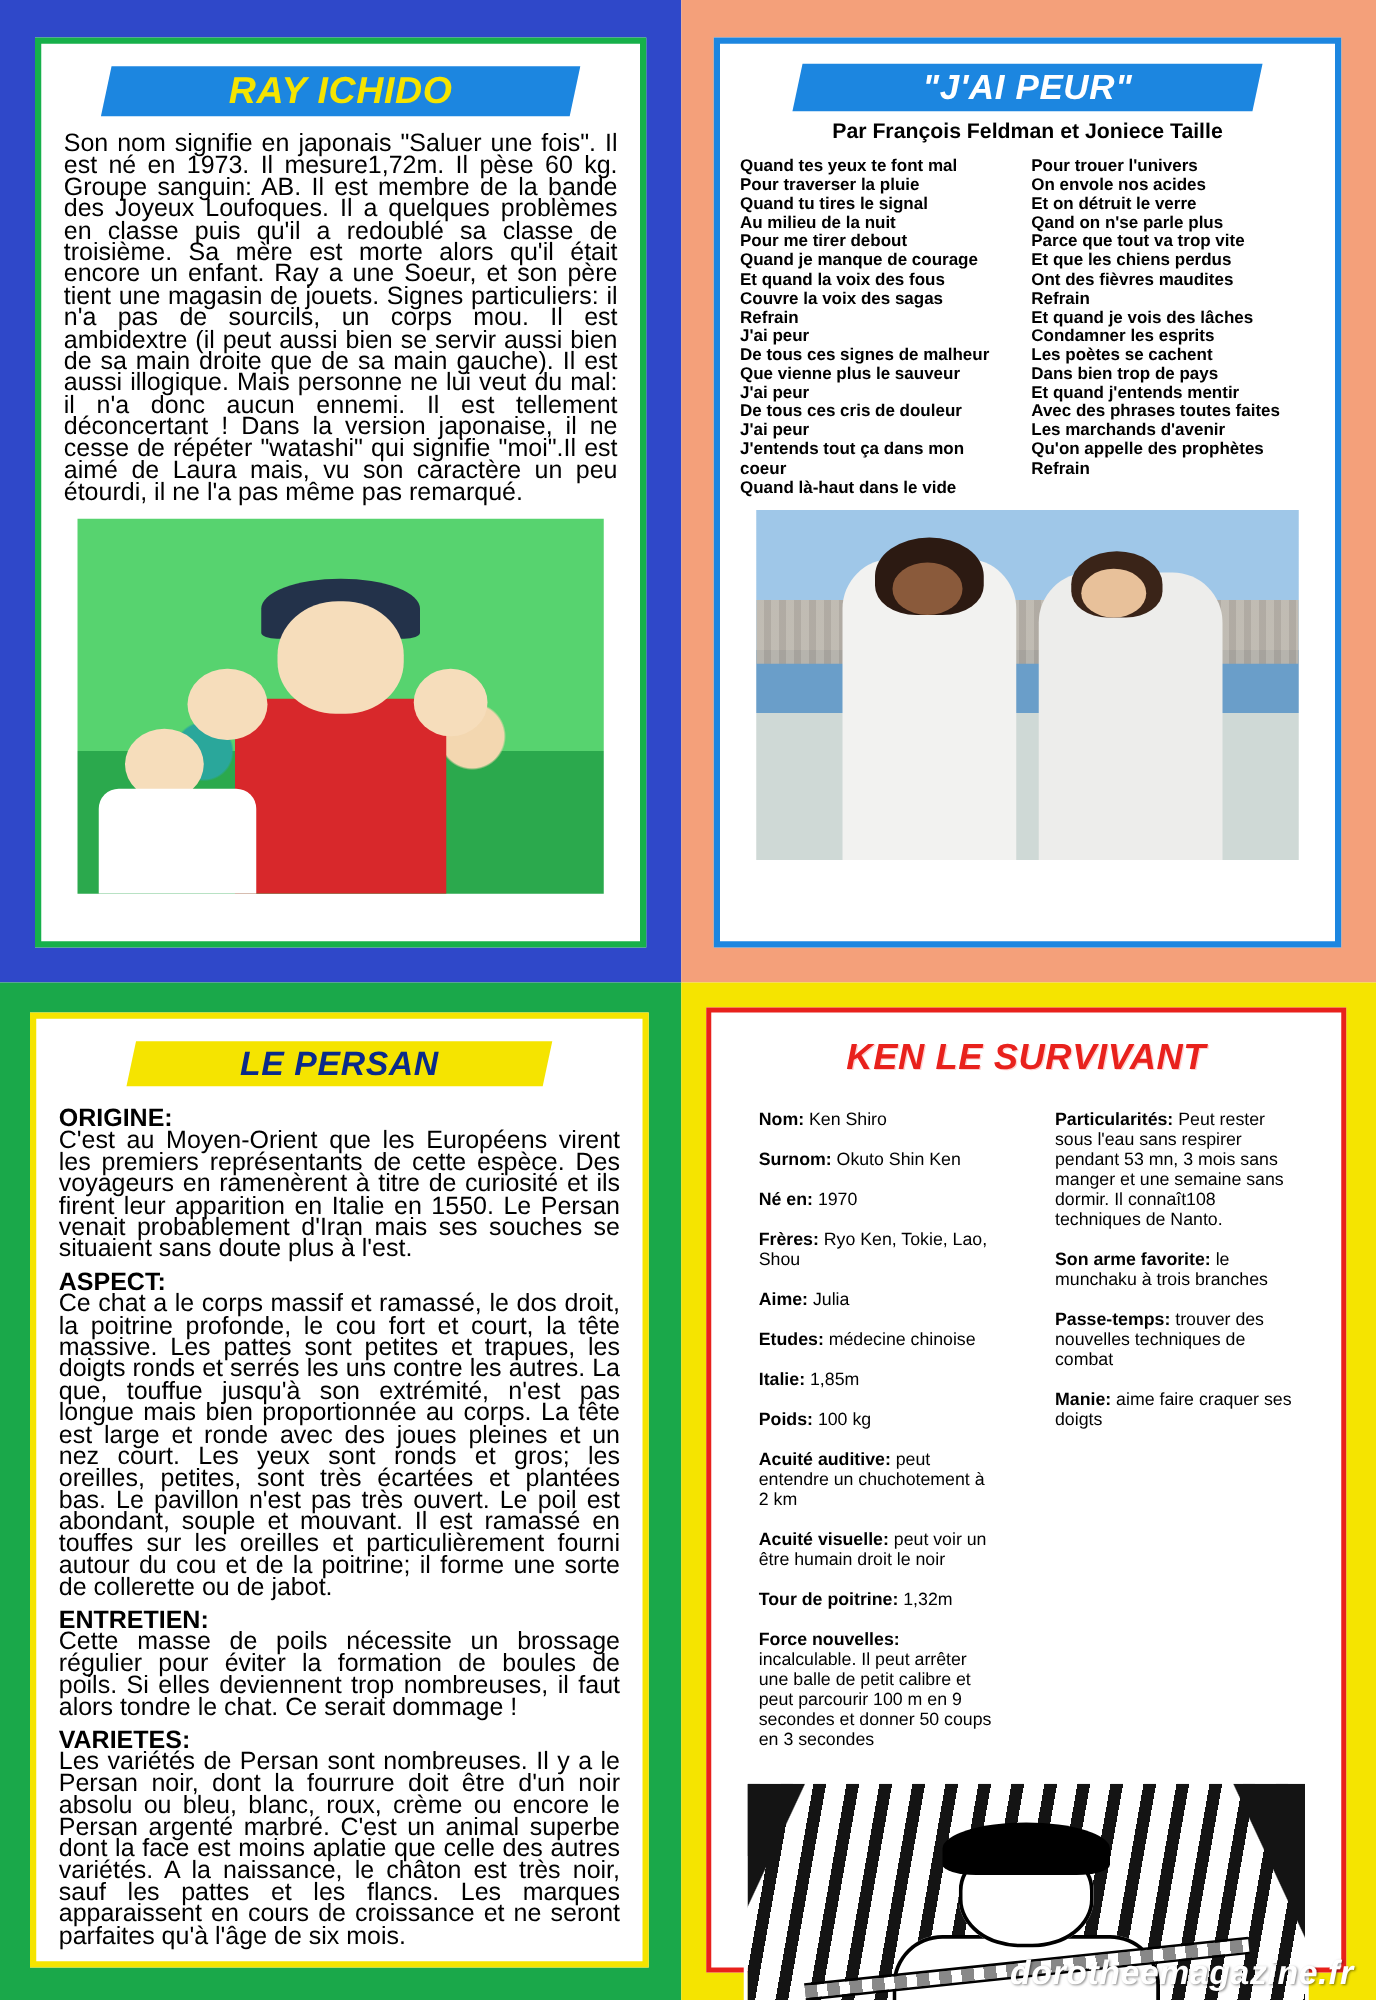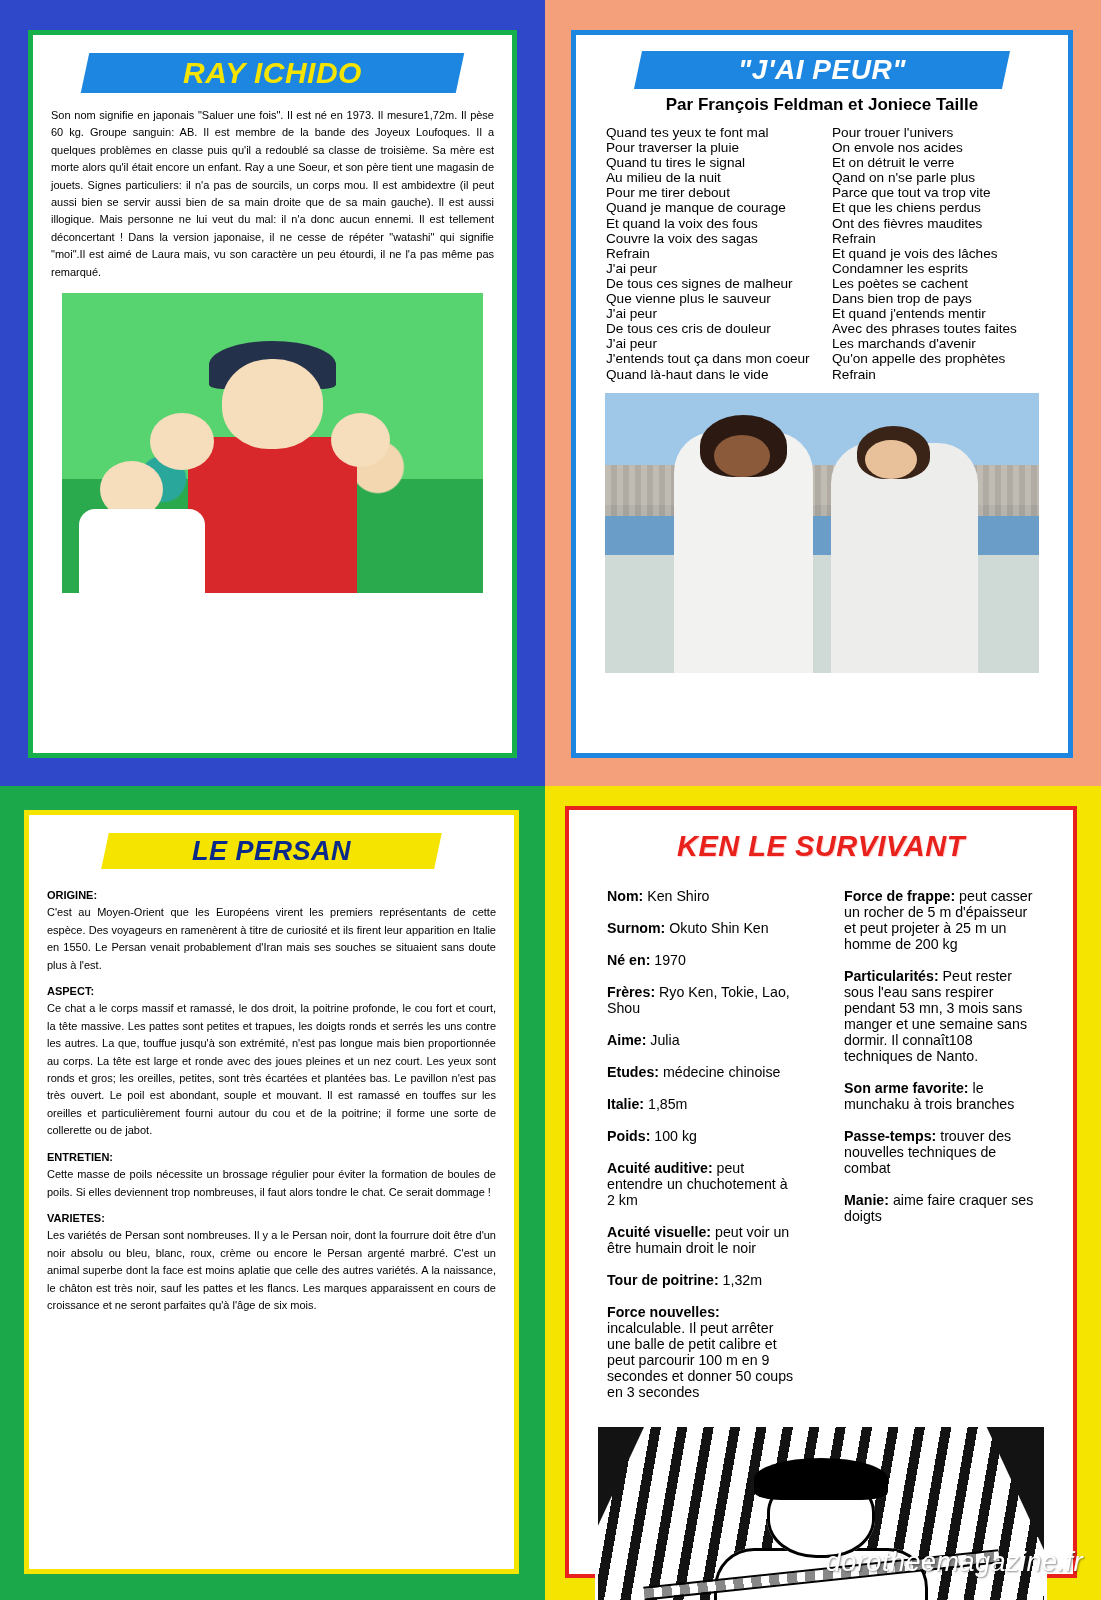--- a/index.html
+++ b/index.html
@@ -71,34 +71,34 @@
     text-shadow:1px 1px 0 #ffd0d0;
   }
 
   .subtitle{
     text-align:center;font-weight:bold;font-size:17px;
     color:#000;margin:0 0 10px 0;
   }
 
   
   .body-text{
-    font-size:11px;line-height:17.4px;
+    font-size:20px;line-height:17.4px;
     text-align:justify;color:#000;
     margin:4px 2px;
   }
   .body-text p{margin:0 0 9px 0;}
   .head{font-weight:bold;}
 
   
   .lyrics{
     display:grid;grid-template-columns:1fr 1fr;
     gap:12px 14px;
     font-size:13.6px;line-height:15.1px;
-    font-weight:normal;color:#000;
-    margin:0 8px 8px 14px;
+    font-weight:bold;color:#000;
+    margin:0 8px 8px 0;
   }
   .lyrics div{white-space:pre-line;}
 
   
   .img-frame{
     margin:6px 10px 0 10px;
     border:3px solid #ffffff;
     box-sizing:border-box;
   }
   .anime-img{
@@ -209,22 +209,22 @@
   
   .ken-cols{
     display:grid;grid-template-columns:1fr 1fr;gap:0 14px;
     font-size:14.2px;line-height:16px;margin:0 6px 8px 6px;color:#000;
   }
   .ken-cols p{margin:16px;}
   .ken-cols b{font-weight:bold;}
 
   
   .watermark{
-    position:absolute;right:18px;bottom:22px;
-    font-style:italic;font-weight:normal;font-size:27px;
+    position:absolute;right:18px;bottom:6px;
+    font-style:italic;font-weight:bold;font-size:27px;
     color:#ffffff;text-shadow:1px 1px 2px rgba(0,0,0,.45);
     letter-spacing:.5px;
     margin-left:36px;
   }
 </style>
 </head>
 <body>
 
 <div class="page">
 
@@ -351,21 +351,20 @@
             <p><b>Aime:</b><span> Julia</span></p>
             <p><b>Etudes:</b><span> médecine chinoise</span></p>
             <p><b>Italie:</b><span> 1,85m</span></p>
             <p><b>Poids:</b><span> 100 kg</span></p>
             <p><b>Acuité auditive:</b><span> peut entendre un chuchotement à 2 km</span></p>
             <p><b>Acuité visuelle:</b><span> peut voir un être humain droit le noir</span></p>
             <p><b>Tour de poitrine:</b><span> 1,32m</span></p>
             <p><b>Force nouvelles:</b><span> incalculable. Il peut arrêter une balle de petit calibre et peut parcourir 100 m en 9 secondes et donner 50 coups en 3 secondes</span></p>
           </div>
           <div>
-            <p><b>Force de frappe:</b><span> peut casser un rocher de 5 m d'épaisseur et peut projeter à 25 m un homme de 200 kg</span></p>
             <p><b>Particularités:</b><span> Peut rester sous l'eau sans respirer pendant 53 mn, 3 mois sans manger et une semaine sans dormir. Il connaît108 techniques de Nanto.</span></p>
             <p><b>Son arme favorite:</b><span> le munchaku à trois branches</span></p>
             <p><b>Passe-temps:</b><span> trouver des nouvelles techniques de combat</span></p>
             <p><b>Manie:</b><span> aime faire craquer ses doigts</span></p>
           </div>
         </div>
         <div class="img-frame">
           <div class="ken-img">
             <div class="bg"></div>
             <div class="torso"></div>

